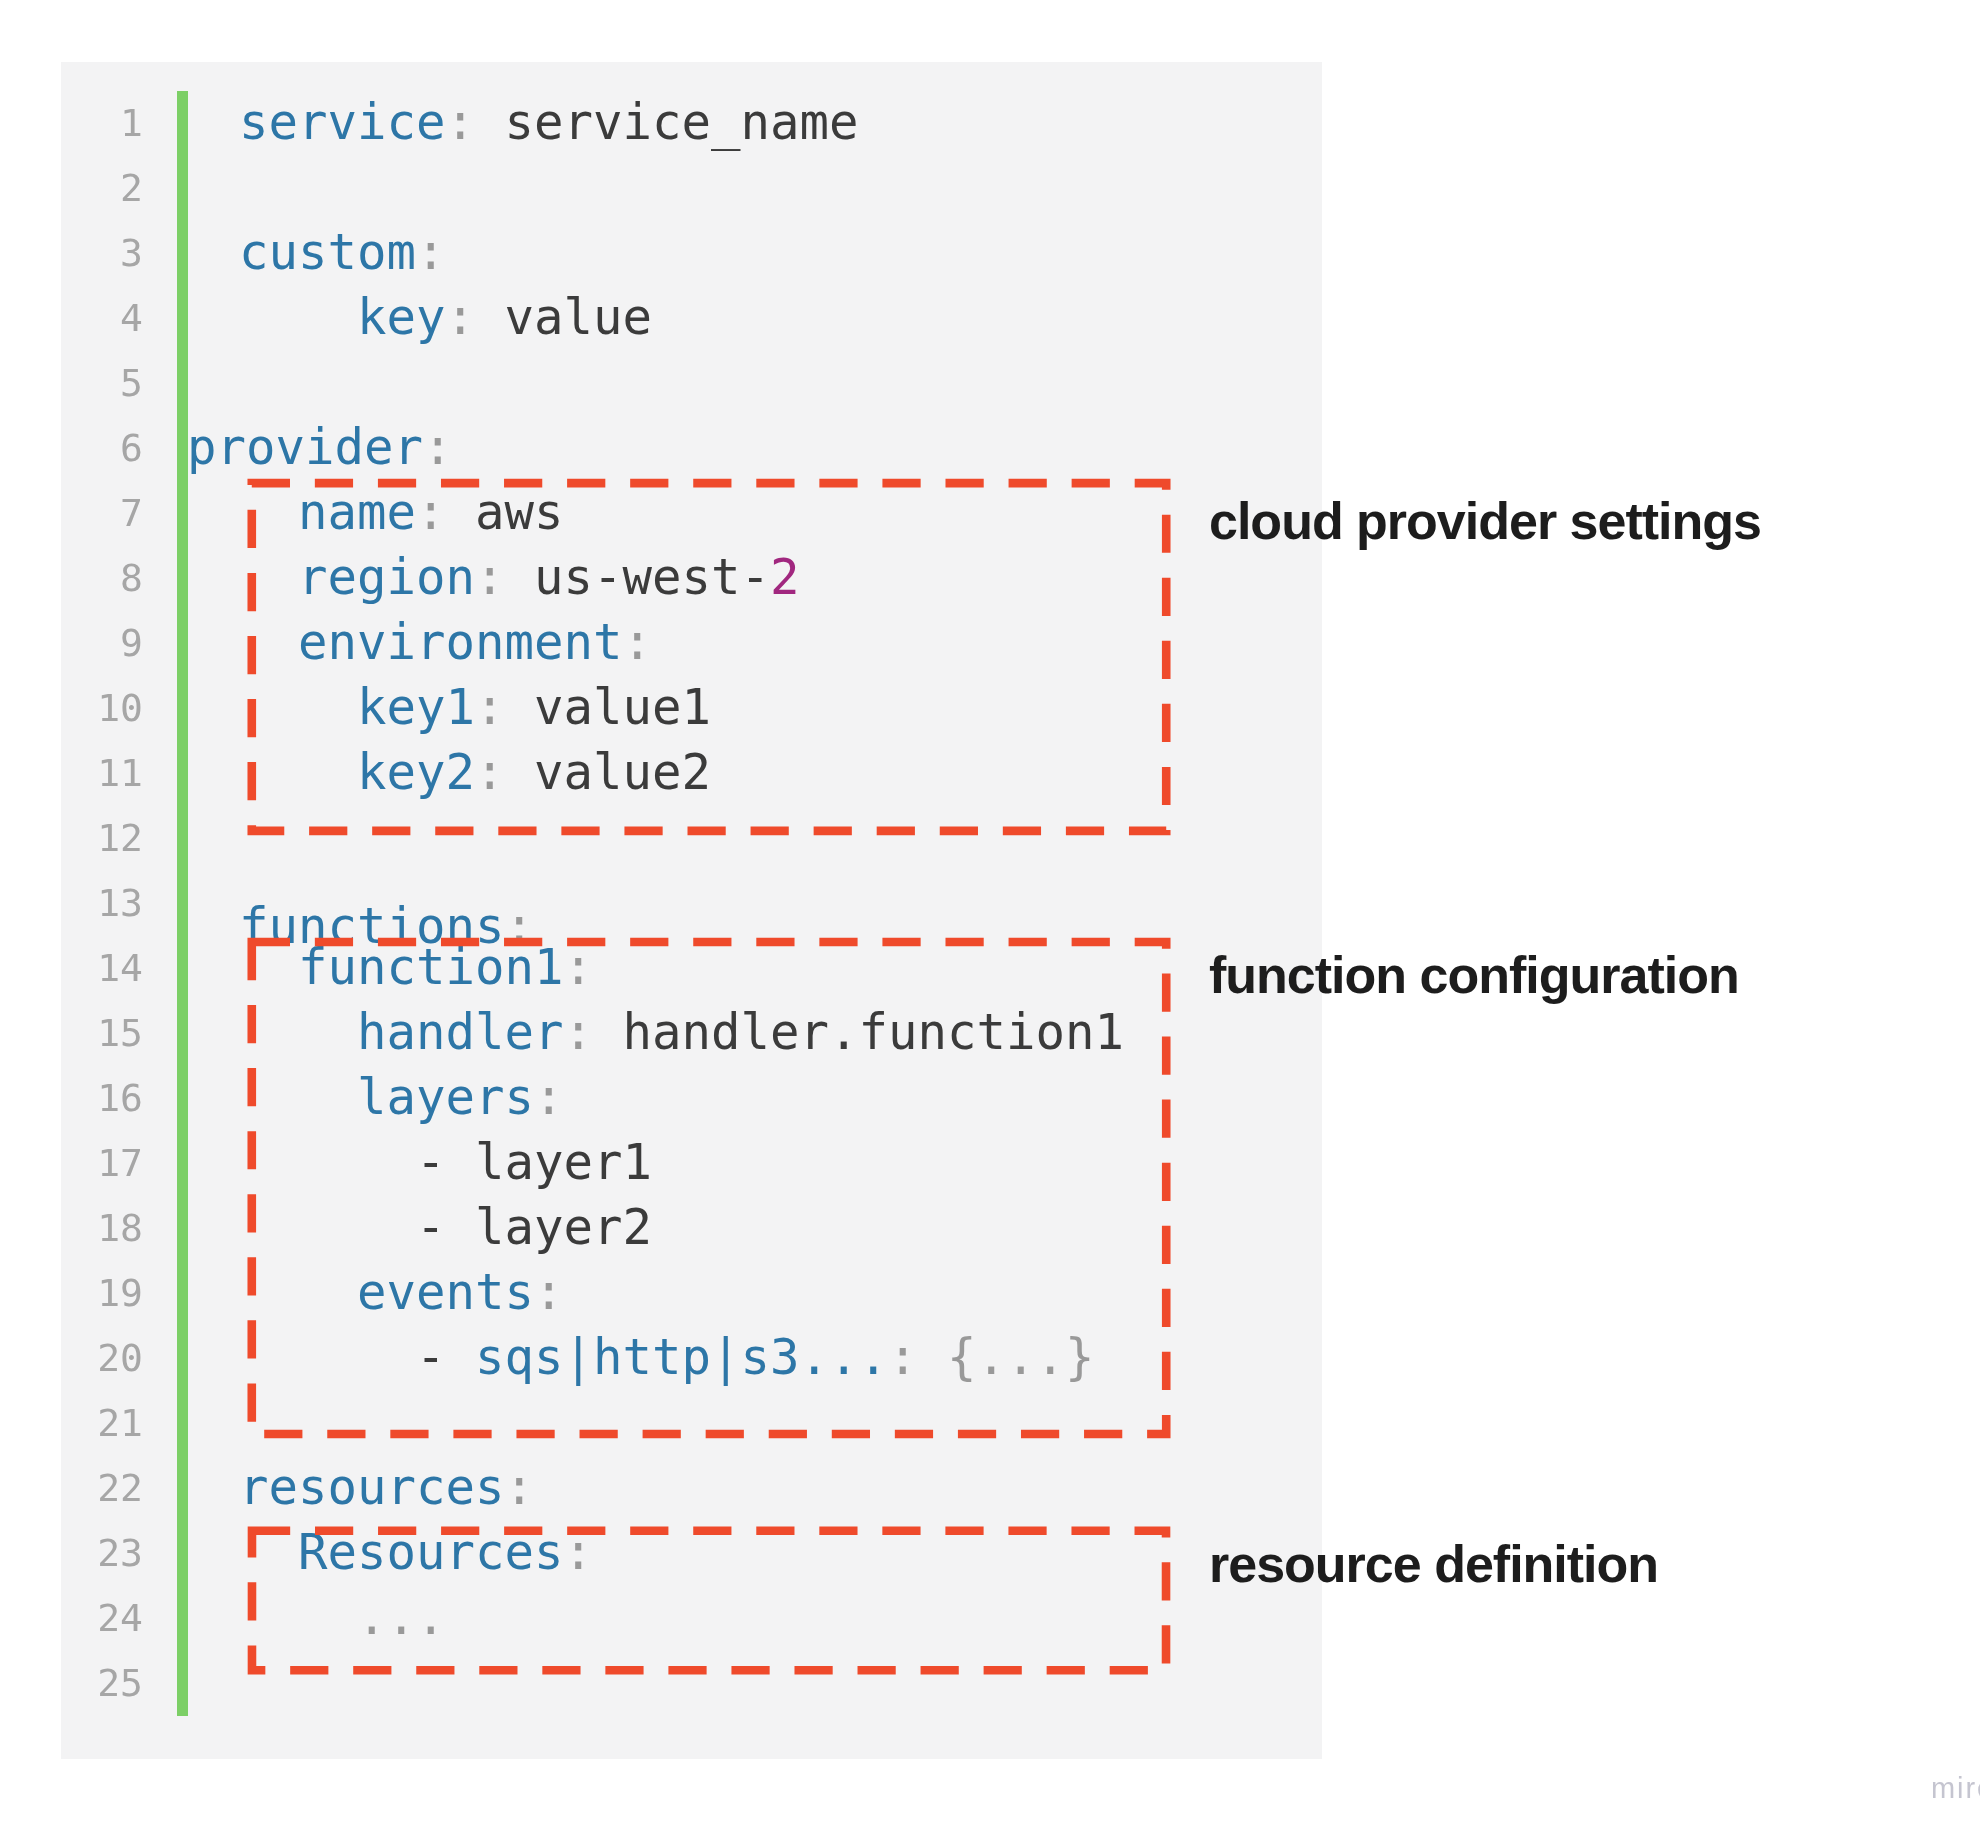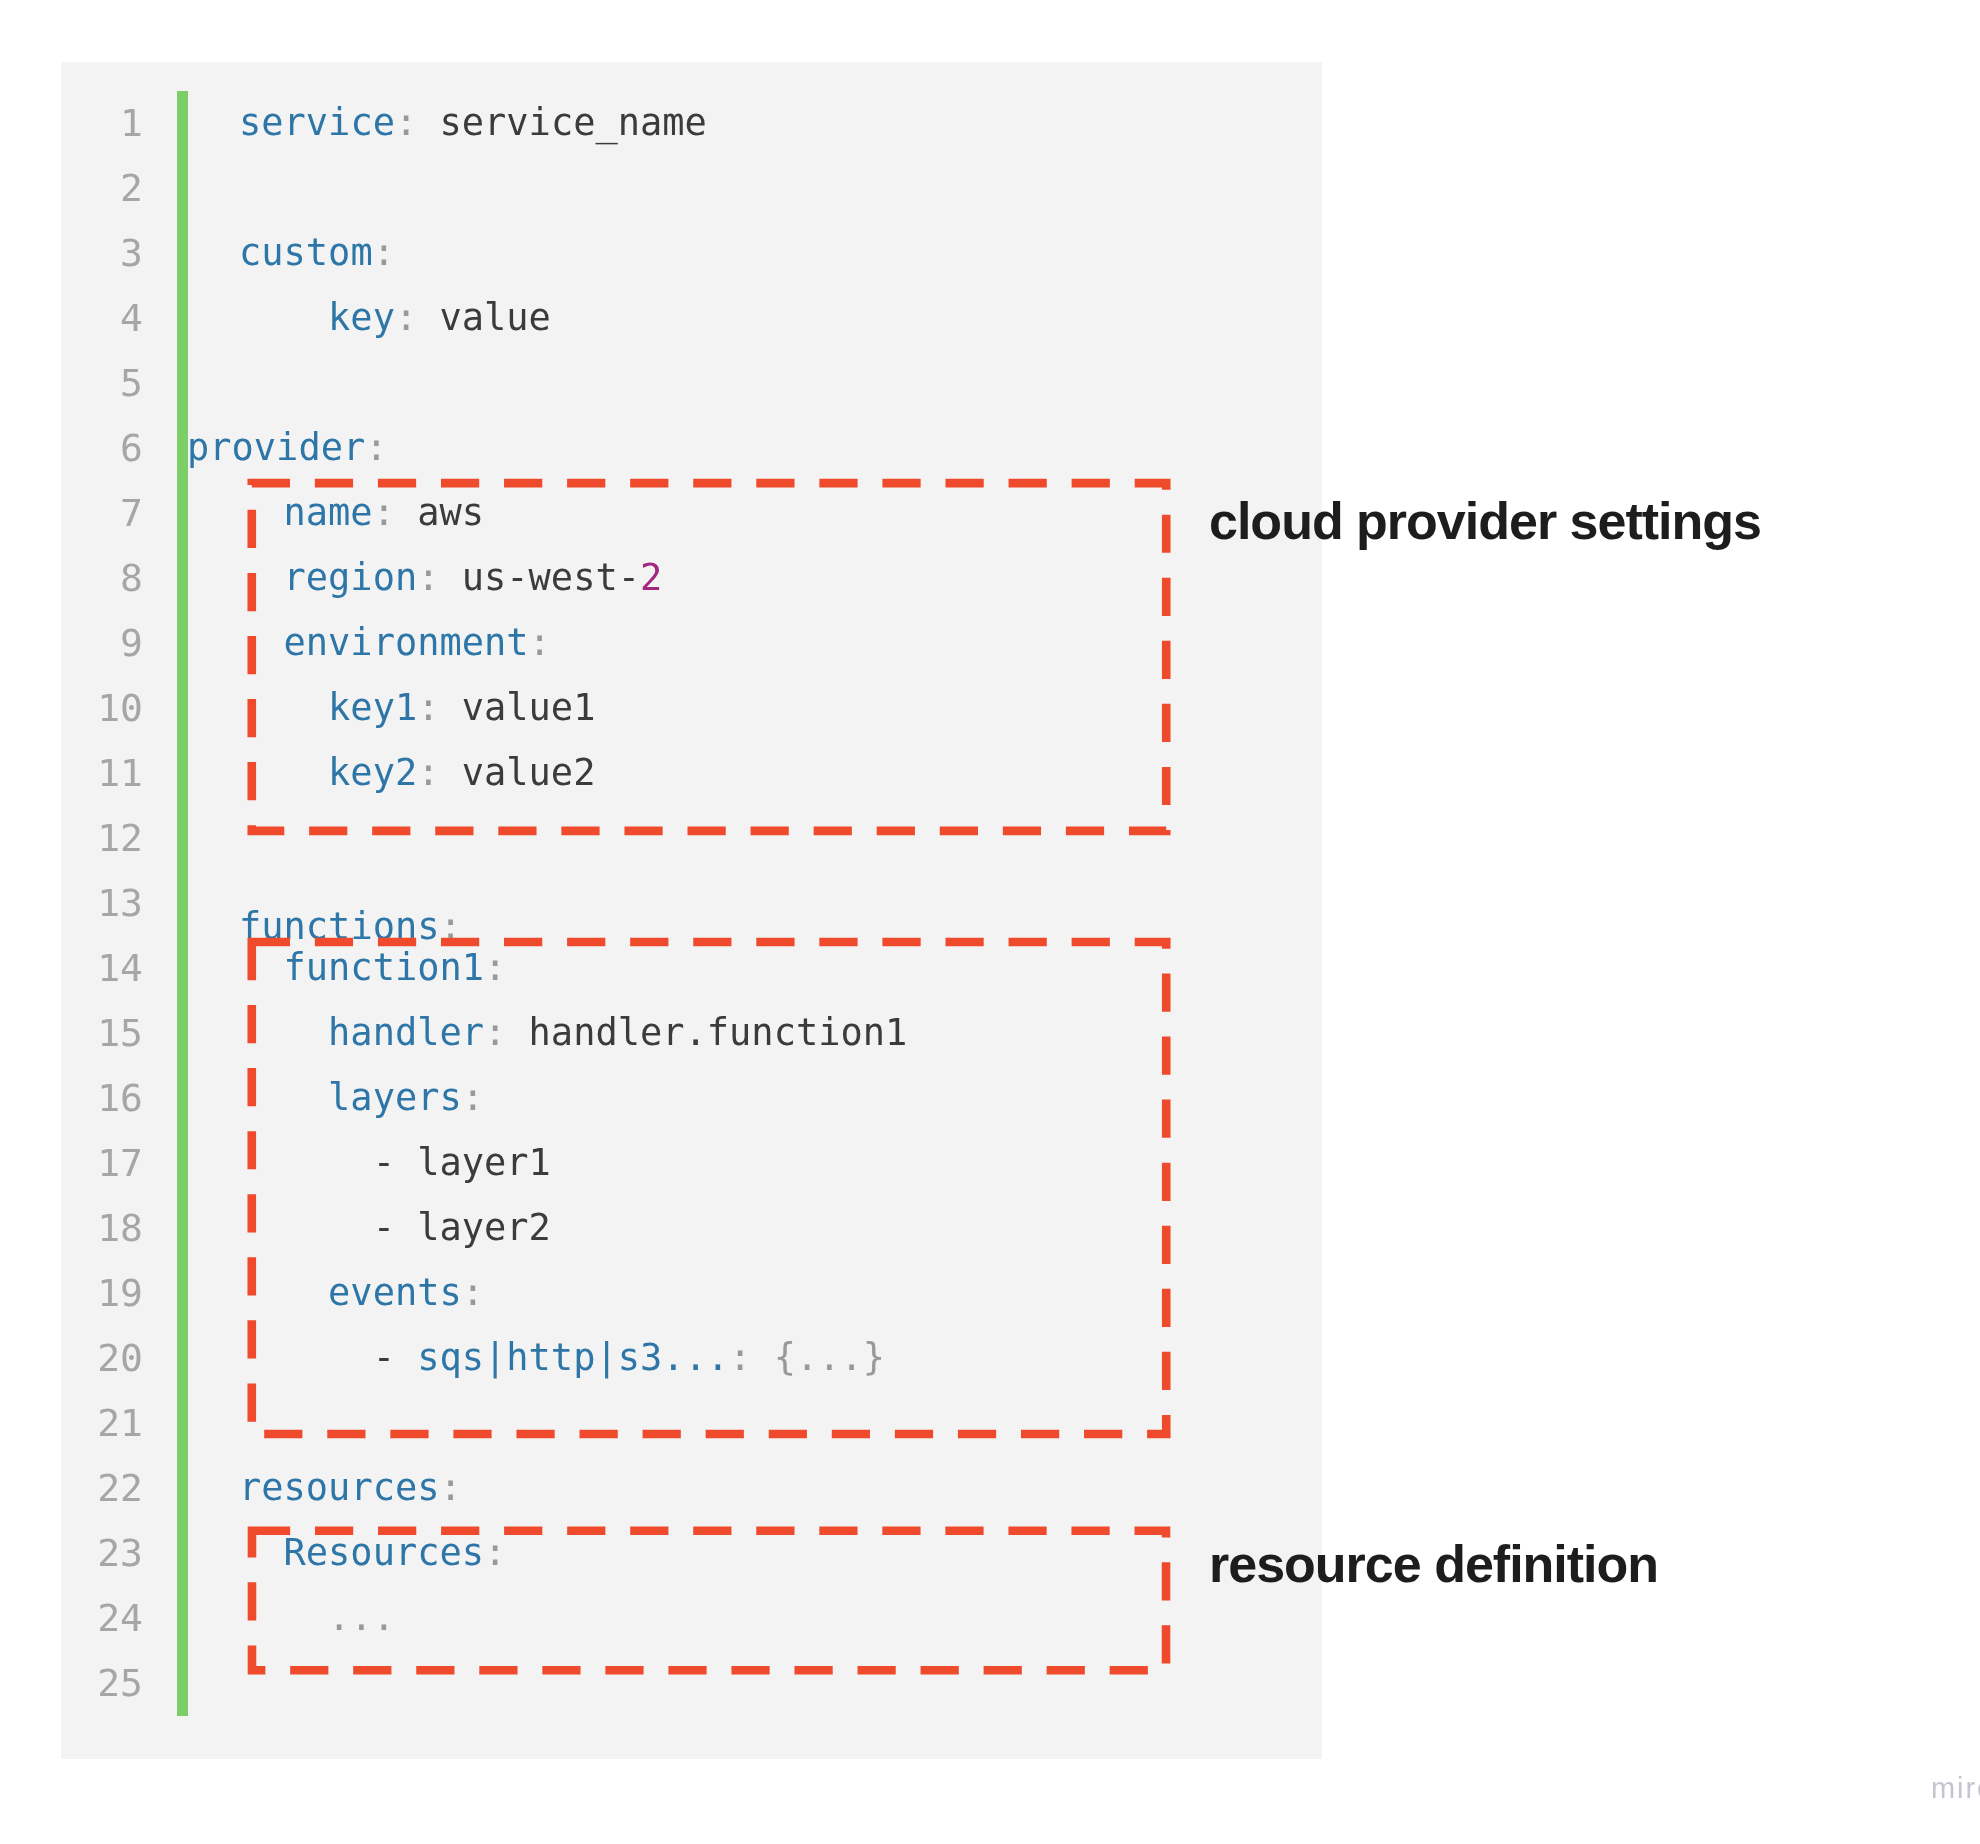--- a/index.html
+++ b/index.html
@@ -33,21 +33,21 @@
   .code-lines{
     position:absolute;left:0;top:28px;width:100%;
     font-family:"DejaVu Sans Mono","Liberation Mono",monospace;
   }
   .code-row{display:flex;align-items:center;height:65px;}
   .ln{
     flex:none;width:82px;text-align:right;
     font-size:38px;color:var(--line-number);
   }
   .code{
-    margin-left:96px;font-size:37px;white-space:pre;letter-spacing:0;
+    margin-left:96px;font-size:49px;white-space:pre;letter-spacing:0;
   }
   .tk-key{color:var(--key);}
   .tk-val{color:var(--value);}
   .tk-punct{color:var(--punct);}
   .tk-num{color:var(--number);}
 
   .hl-box{position:absolute;pointer-events:none;}
   .hl-box svg{display:block;}
 
   .annotation{
@@ -184,19 +184,20 @@
   </div>
 
   <div class="hl-box" style="left:247px;top:1526px;width:924px;height:149px">
     <svg width="924" height="149" viewBox="0 0 967 156">
       <rect class="dash-rect" x="5" y="5" width="957" height="146" fill="none" stroke="#ef4a2b" stroke-width="9" stroke-dasharray="40 26"></rect>
     </svg>
   </div>
 
   <div class="annotation" style="top:488px">cloud provider settings</div>
 
+  <div class="annotation" style="top:942px">function configuration</div>
 
   <div class="annotation" style="top:1531px">resource definition</div>
 
   <div class="watermark">miro</div>
 
 </div>
 
 
 </body></html>

